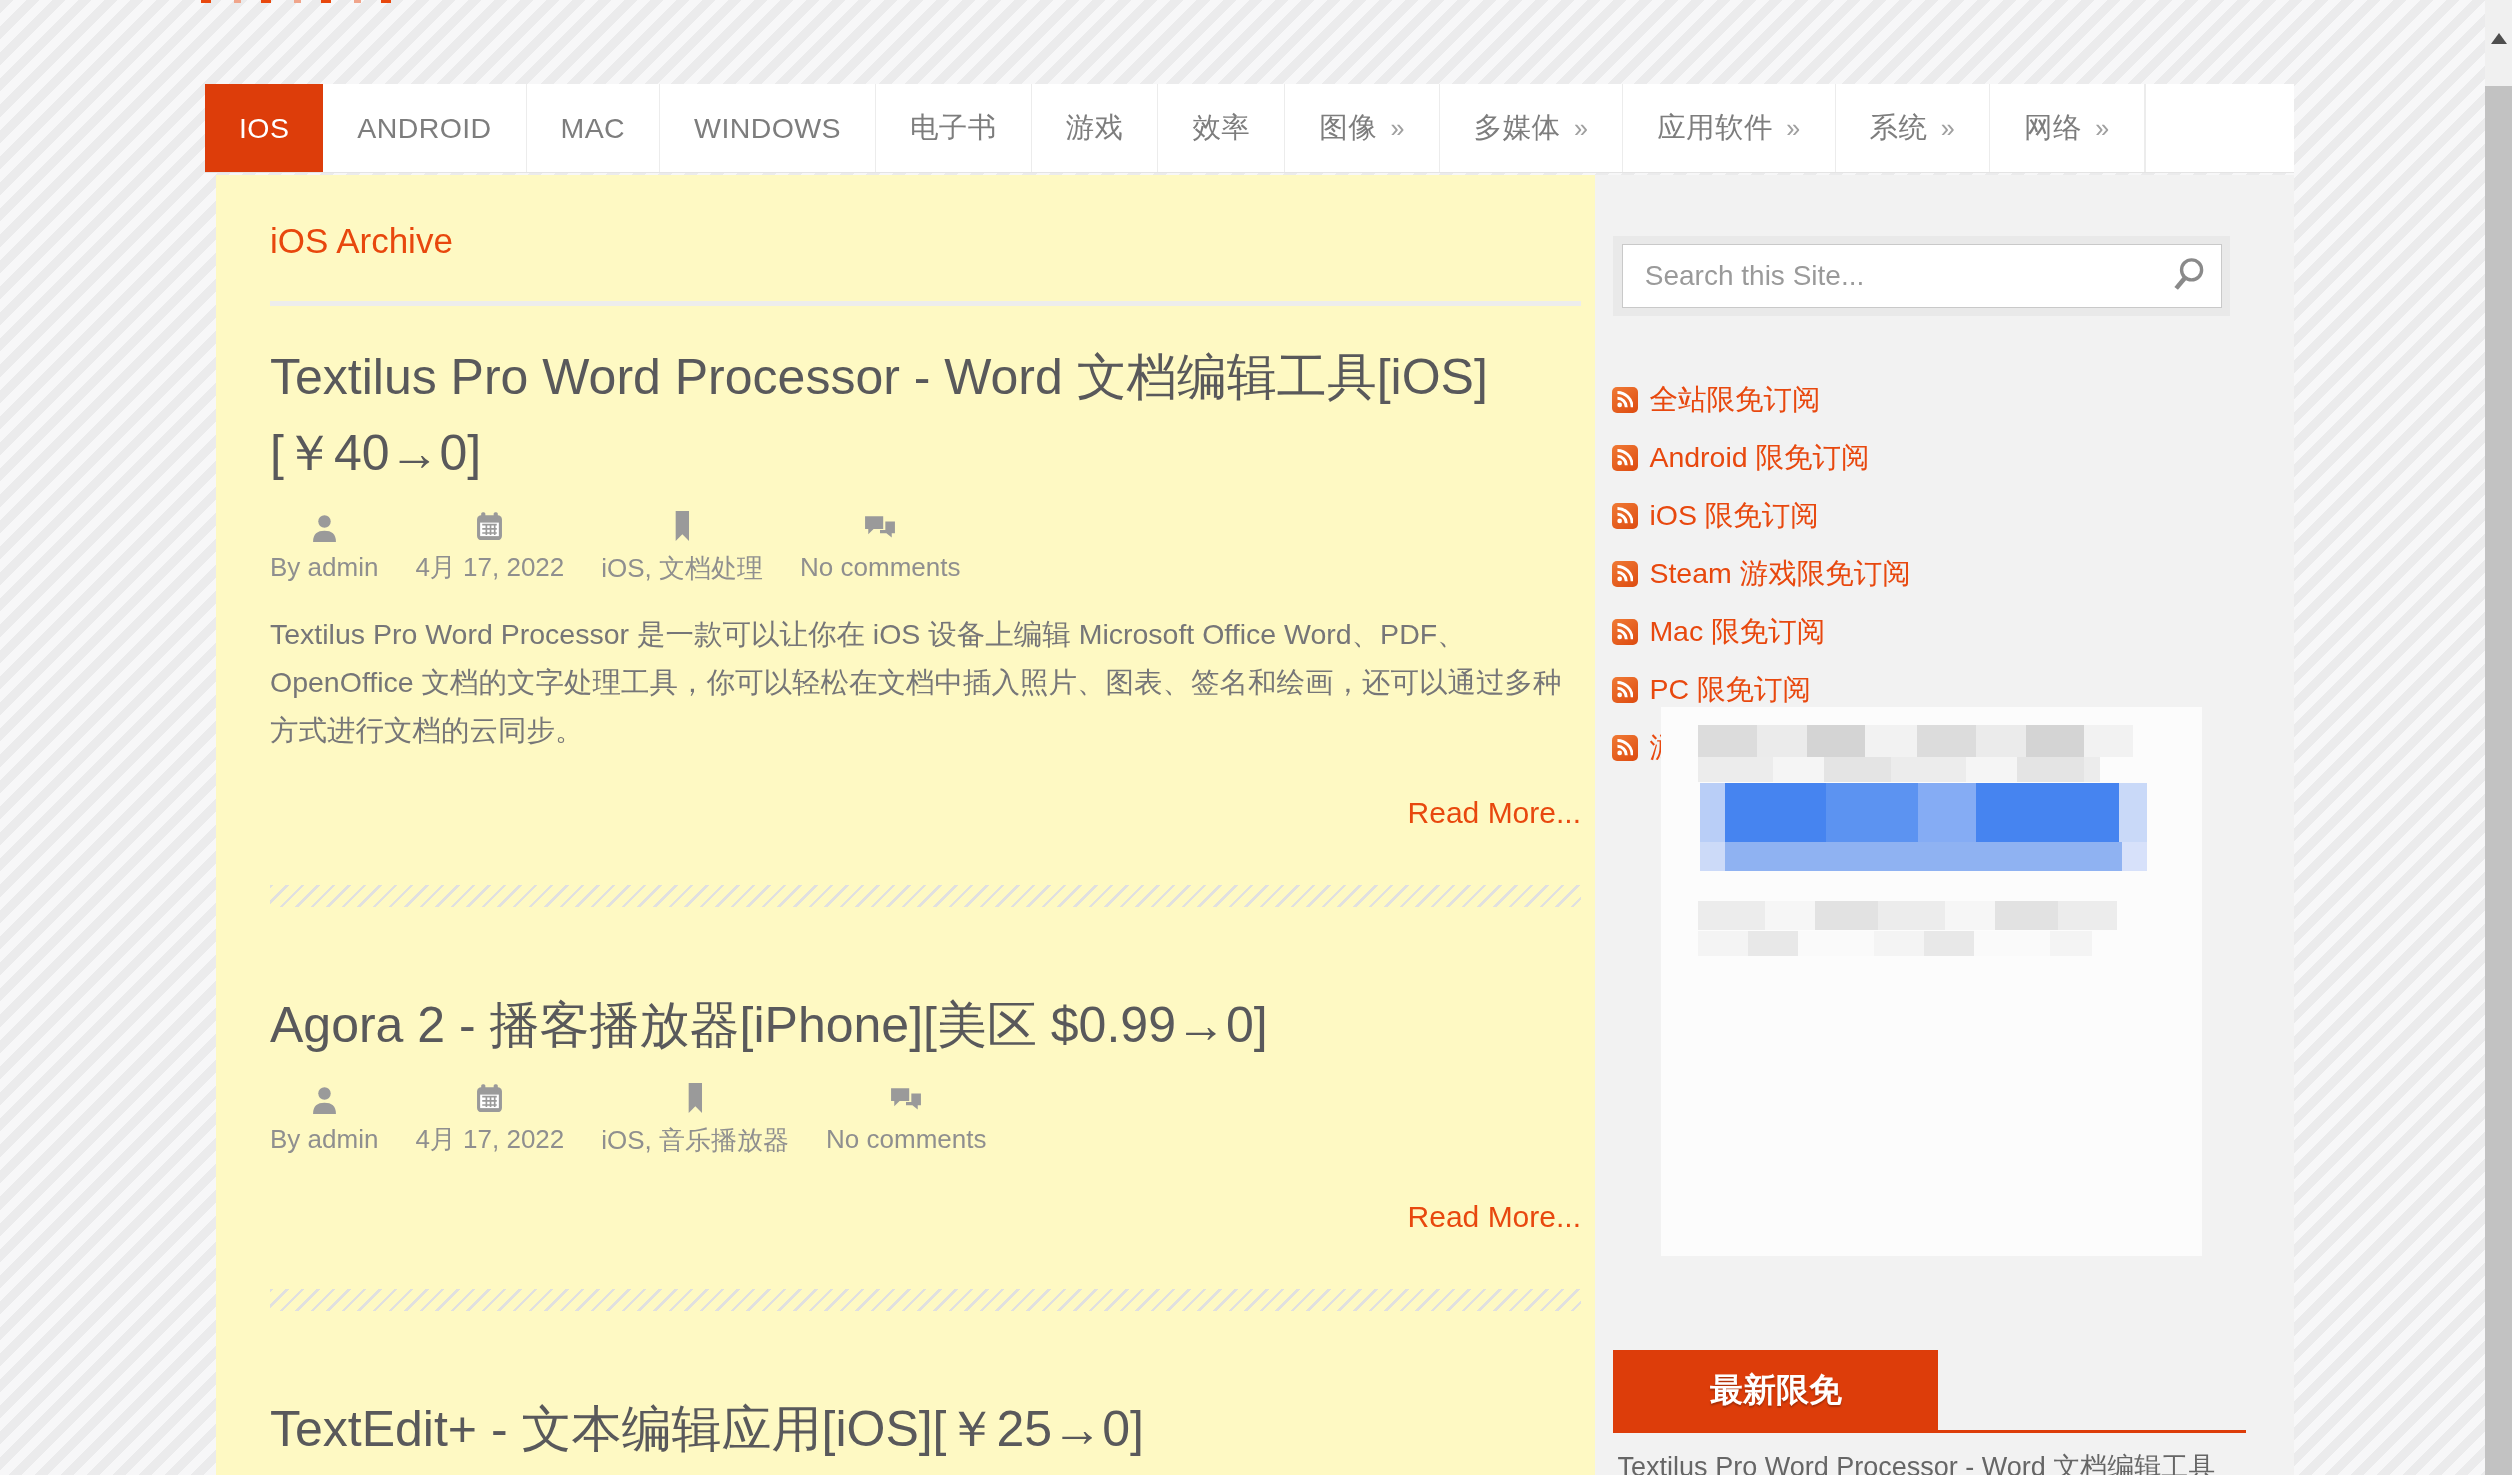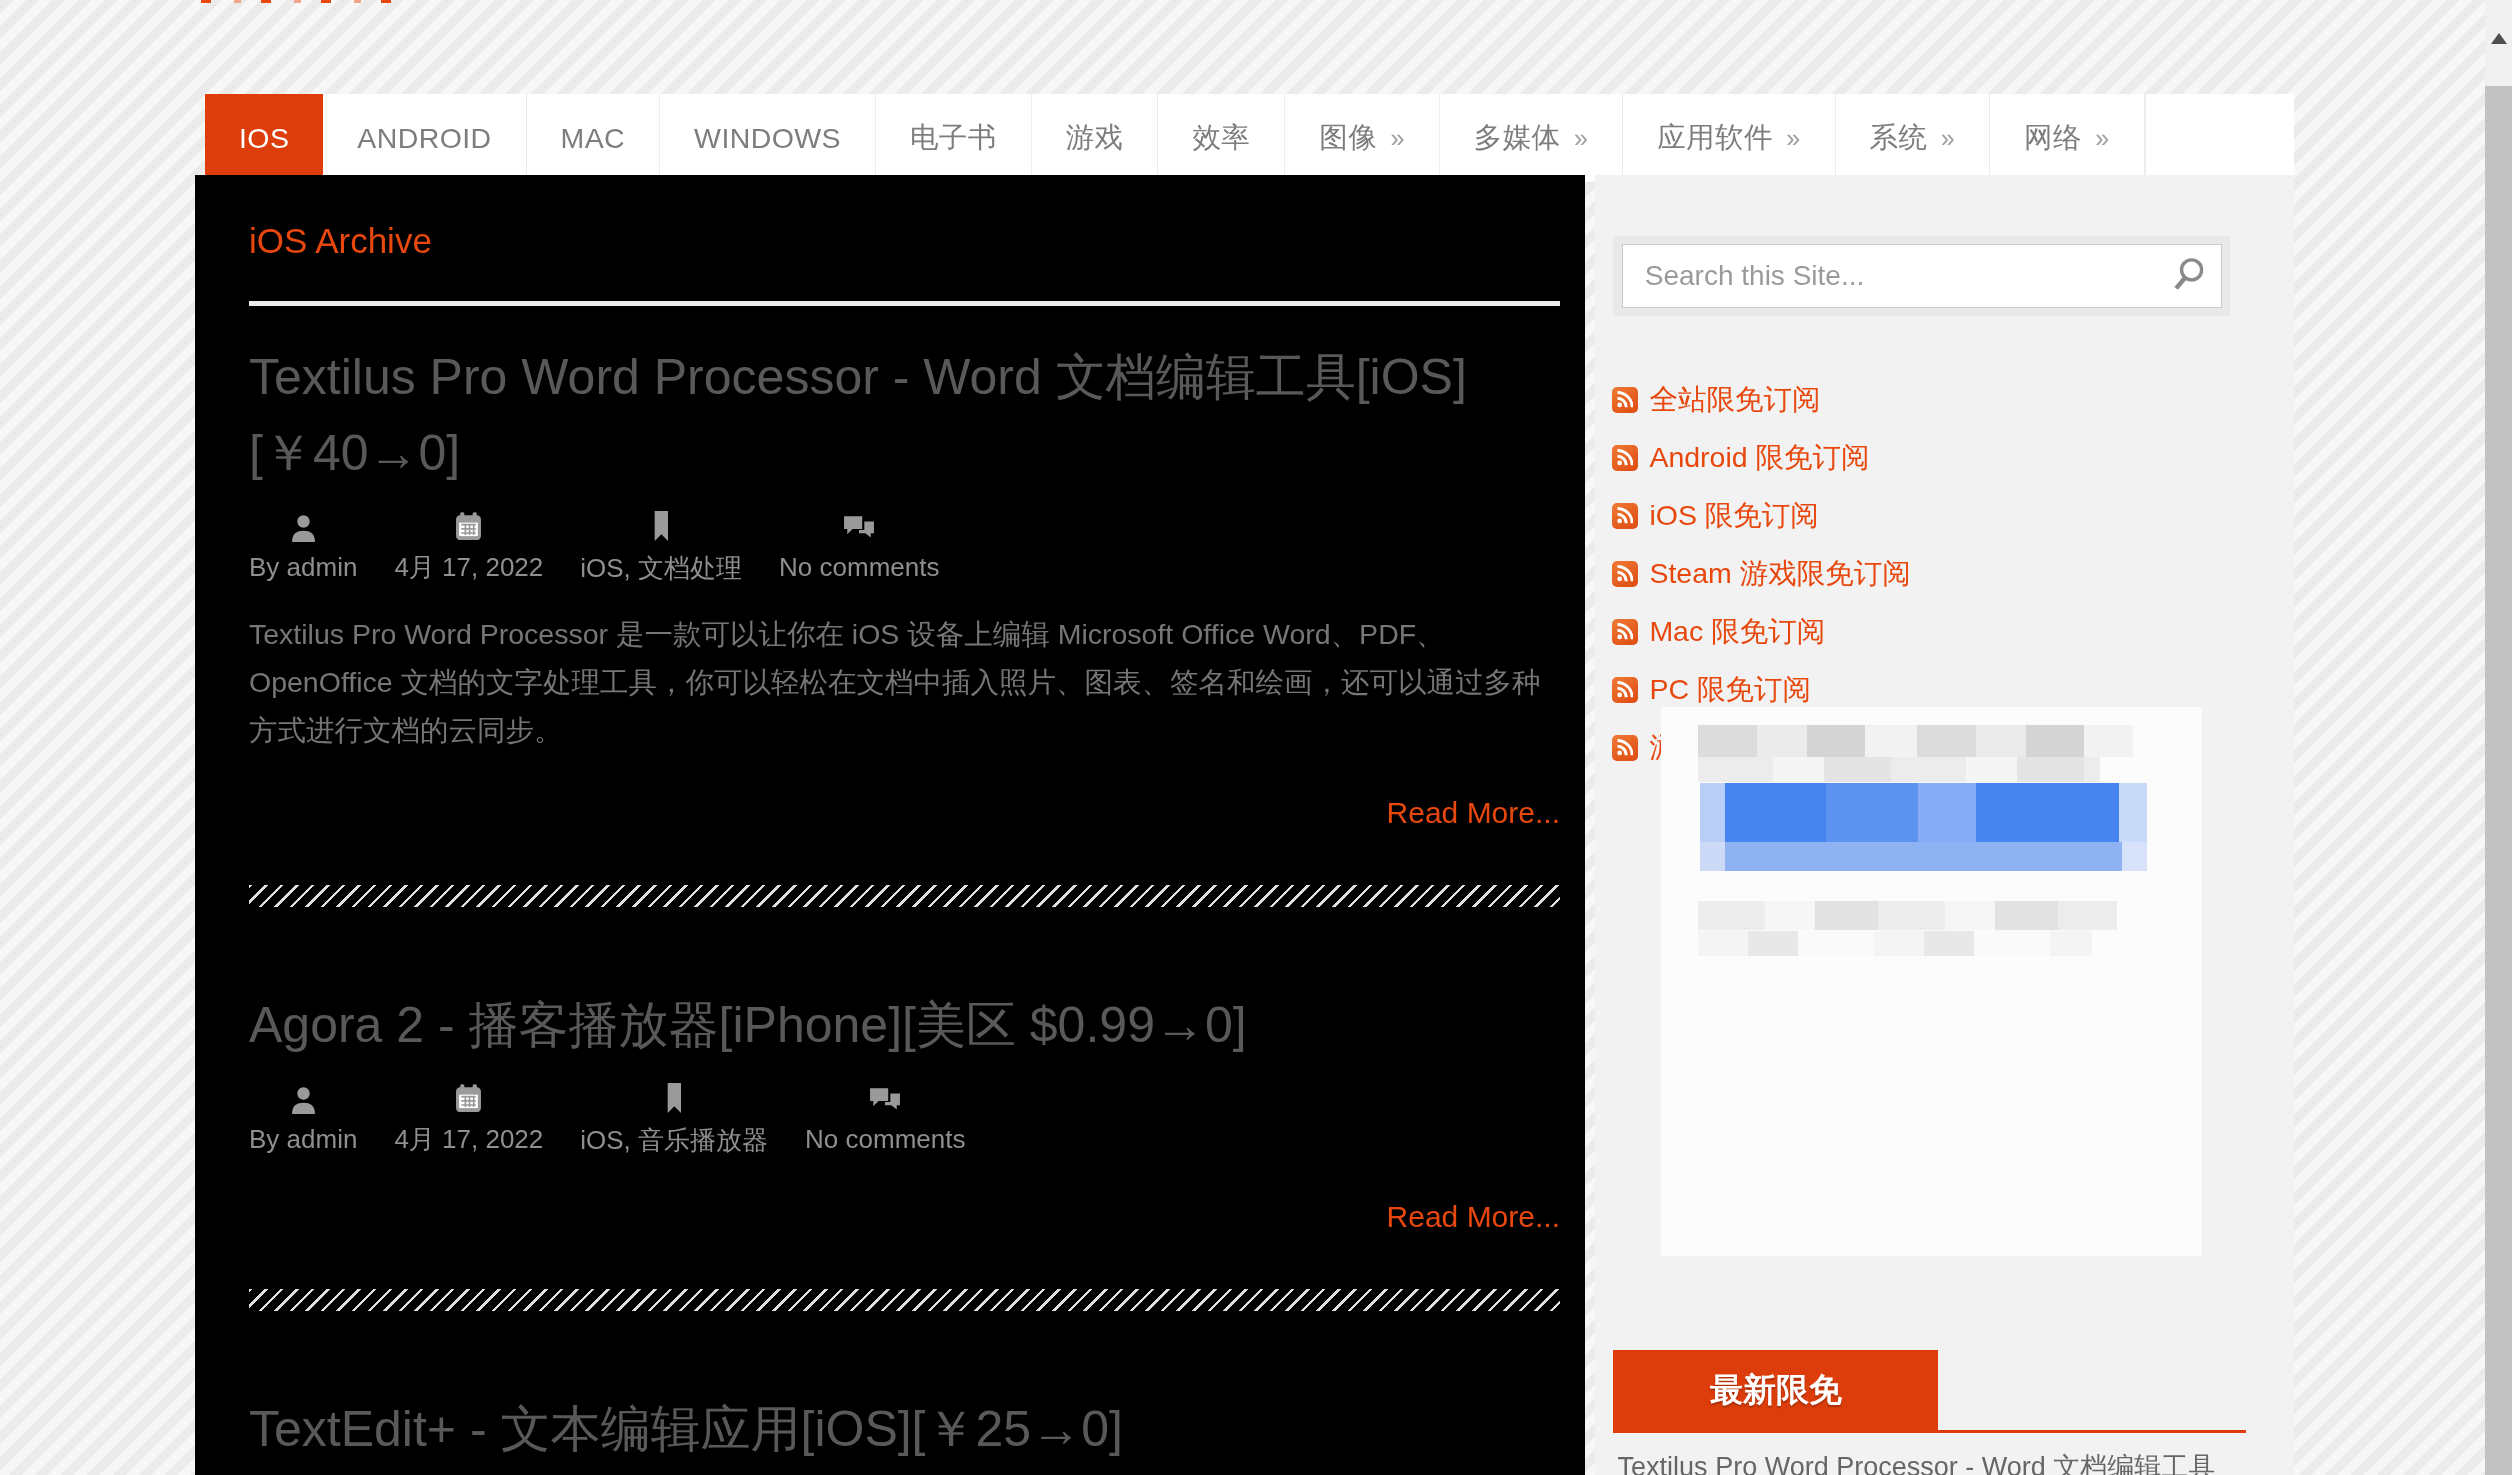--- a/index.html
+++ b/index.html
@@ -6,29 +6,29 @@
   body{
     width:2512px;height:1476px;overflow:hidden;
     font-family:"Liberation Sans","DejaVu Sans",sans-serif;
     background:repeating-linear-gradient(135deg,#ebebec 0 9.2px,#f7f7f8 9.2px 18.4px);
     position:relative;
   }
   
   #logo-frag{position:absolute;left:201px;top:0;width:201px;height:2.5px;
     background:repeating-linear-gradient(90deg,#e8480e 0 10px,transparent 10px 33px,#f0a58b 33px 40px,transparent 40px 60px);}
   
-  #navbar{position:absolute;left:205px;top:94px;width:2089px;height:89px;background:#fff;
+  #navbar{position:absolute;left:205px;top:84px;width:2089px;height:89px;background:#fff;
     display:flex;align-items:stretch;border-bottom:0.8px solid #e4e4e4;box-sizing:border-box;}
   .tab{display:flex;align-items:center;padding:0 34px;font-size:28.5px;color:#7d7d7d;
     border-right:0.8px solid #ececec;cursor:pointer;white-space:nowrap;letter-spacing:0.4px;}
   .tab.active{background:#dd3d0a;color:#fff;border-right:none;}
   .tab .chev{font-size:25px;color:#a0a0a0;margin-left:13.4px;}
   .tab-filler{flex:1;}
   
-  #main-col{position:absolute;left:195px;top:175px;width:1390px;height:1301px;background:#000000;
+  #main-col{position:absolute;left:216px;top:175px;width:1390px;height:1301px;background:#fef9c3;
     box-sizing:border-box;padding:46px 25px 0 54px;overflow:hidden;}
   .archive-title{font-size:35px;color:#e8470d;font-weight:400;margin:0;}
   .rule{height:5px;background:#ededed;margin-top:40px;}
   .post-title{font-size:50px;line-height:76px;color:#59595b;font-weight:400;margin:33px 0 0 0;cursor:pointer;}
   .post-title.mt2{margin-top:80px;}
   .meta{display:flex;align-items:center;gap:37px;margin-top:20px;font-size:26px;color:#8f8f8f;}
   .meta .mitem{display:flex;align-items:center;gap:10px;white-space:nowrap;flex-direction:column;}
   .meta svg{display:block;}
   .excerpt{font-size:28.5px;line-height:48px;color:#767678;margin-top:24px;}
   .readmore{display:block;text-align:right;font-size:30px;color:#e8480e;margin-top:42px;cursor:pointer;text-decoration:none;}

